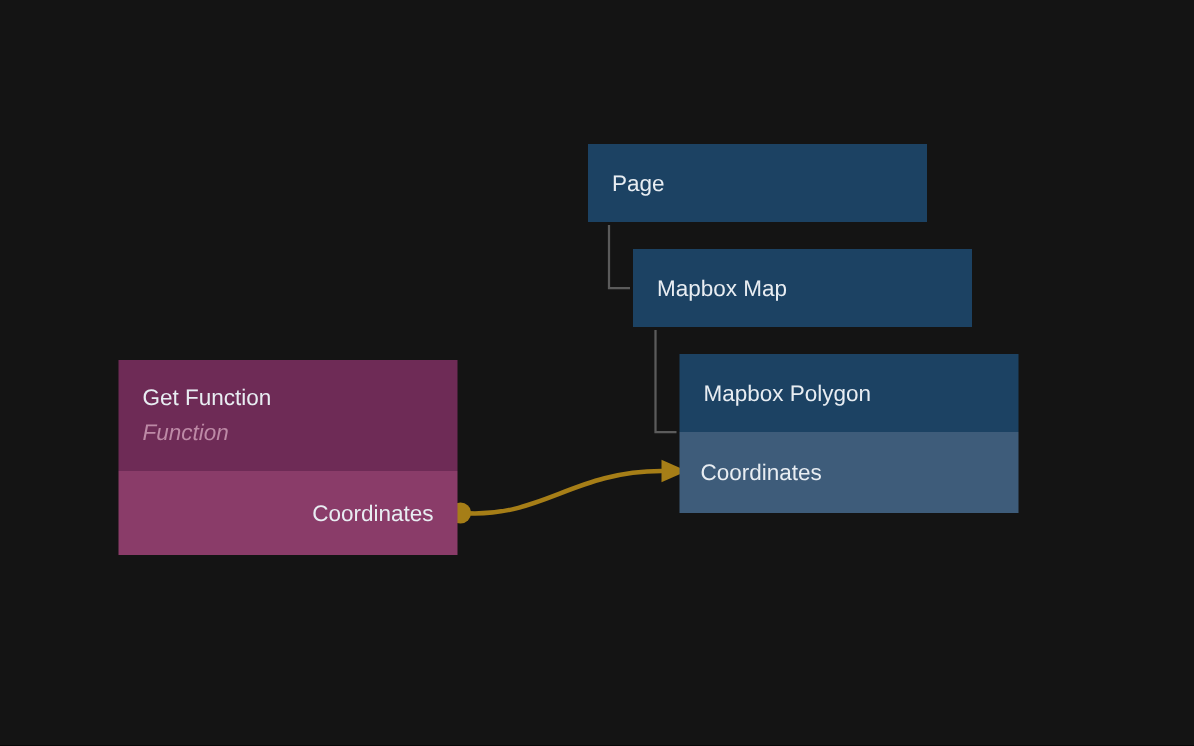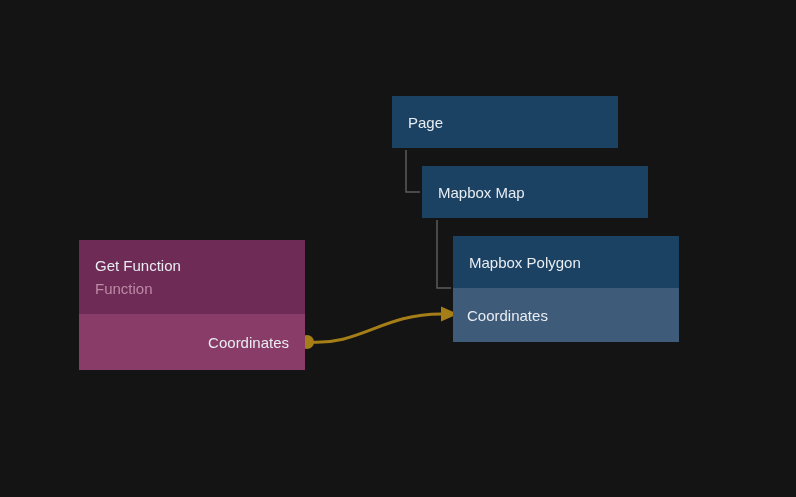--- a/index.html
+++ b/index.html
@@ -88,20 +88,21 @@
     height: 74px;
     background: var(--node-purple);
     display: flex;
     flex-direction: column;
     justify-content: center;
     padding: 0 16px;
     line-height: 23px;
   }
   .purple-header .subtitle {
     color: var(--subtitle-text);
+    font-style: italic;
   }
   .purple-output-row {
     position: relative;
     height: 56px;
     background: var(--node-purple-row);
     display: flex;
     align-items: center;
     justify-content: flex-end;
     padding: 0 16px;
   }

